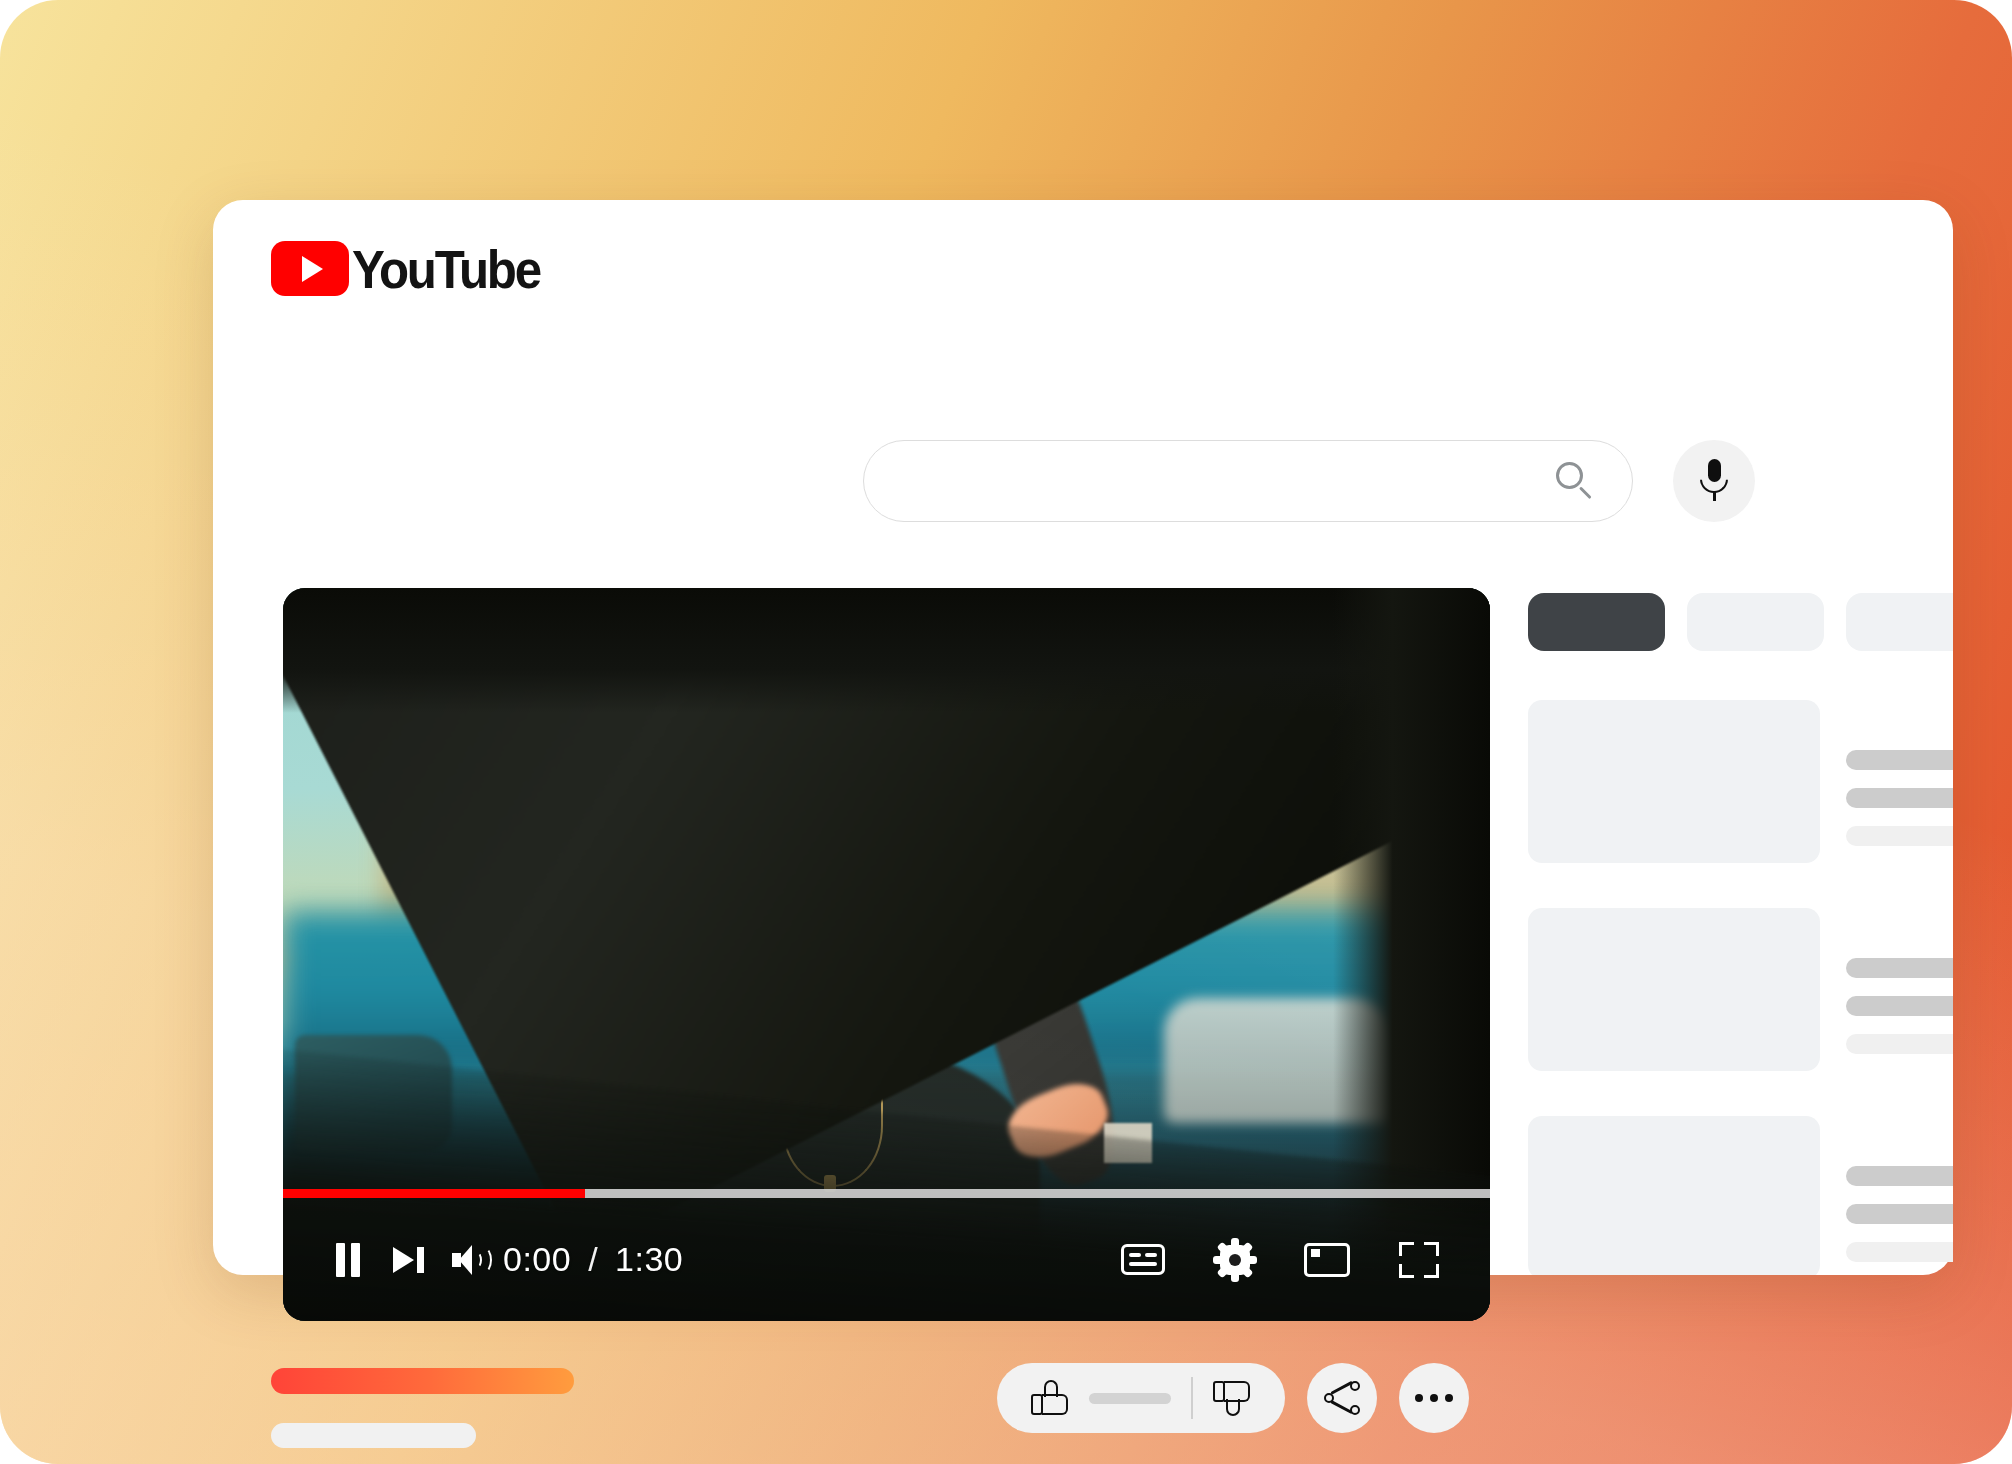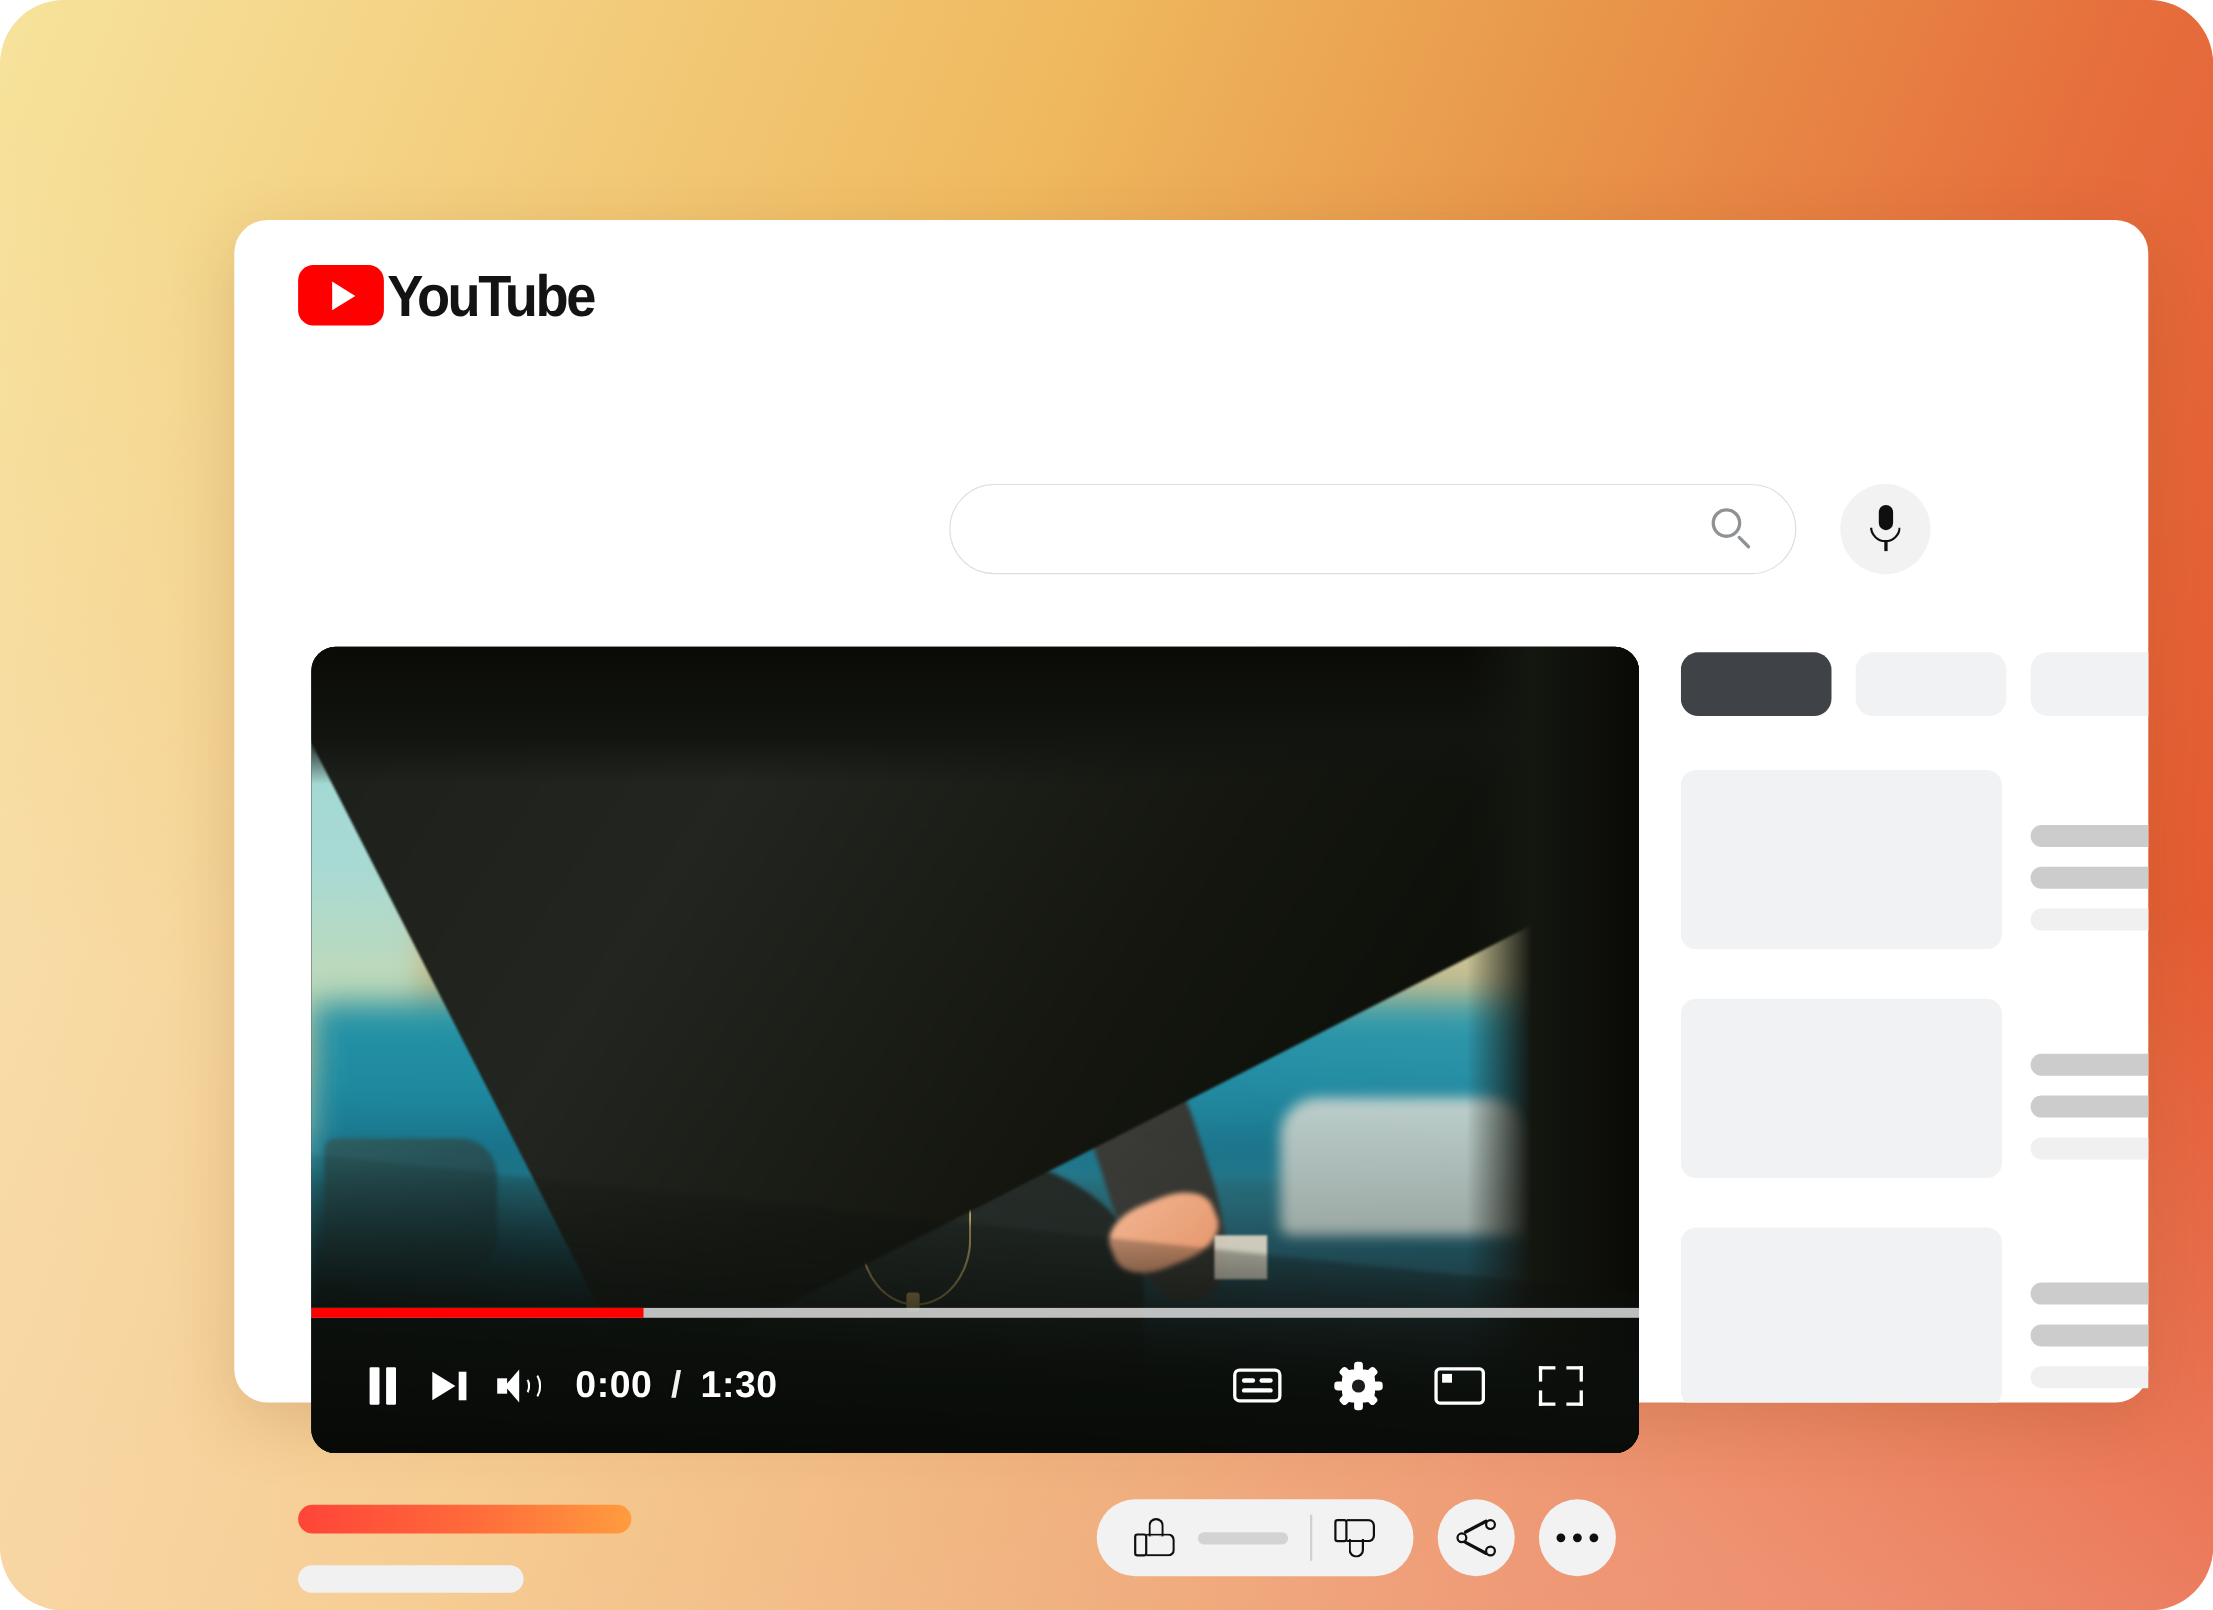--- a/index.html
+++ b/index.html
@@ -487,22 +487,21 @@
     border-top-color: transparent;
     border-bottom-color: transparent;
     border-radius: 50%;
   }
   .ic-vol .w1 { left: 20px; top: 8px; width: 10px; height: 16px; }
   .ic-vol .w2 { left: 24px; top: 3px; width: 16px; height: 26px; }
 
   #time-display {
     color: #ffffff;
     font-size: 34px;
-    font-weight: 700;
-    margin-left: 20px;
+    font-weight: 400;
     letter-spacing: 0.5px;
     white-space: nowrap;
     text-shadow: 0 1px 3px rgba(0,0,0,.45);
   }
   #time-display .sep { margin: 0 7px; opacity: .95; }
 
   .ctrl-spacer { flex: 1 1 auto; }
   .right-ctrls { display: flex; align-items: center; gap: 30px; }
 
   

